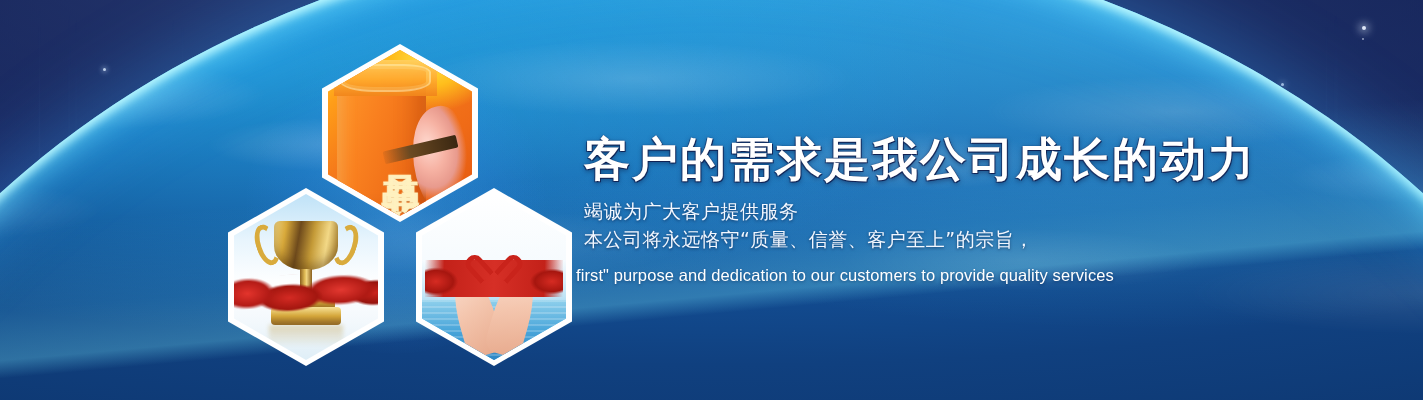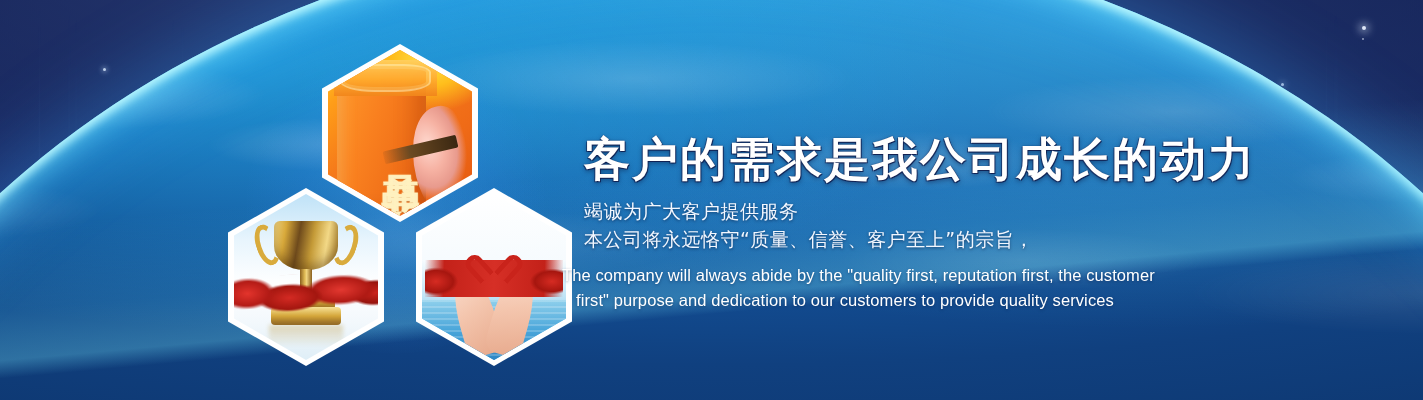--- a/index.html
+++ b/index.html
@@ -393,18 +393,17 @@
     </div>
   </div>
 
   <div class="text-block">
     <div class="headline">客户的需求是我公司成长的动力</div>
     <div class="sub-cn">
       <div>竭诚为广大客户提供服务</div>
       <div>本公司将永远恪守“质量、信誉、客户至上”的宗旨，</div>
     </div>
     <div class="sub-en">
-      <div>The company will always abide by the "quality first, reputation first, the customer</div>
       <div class="ln2">first" purpose and dedication to our customers to provide quality services</div>
     </div>
   </div>
 
 </div>
 
 </body></html>

